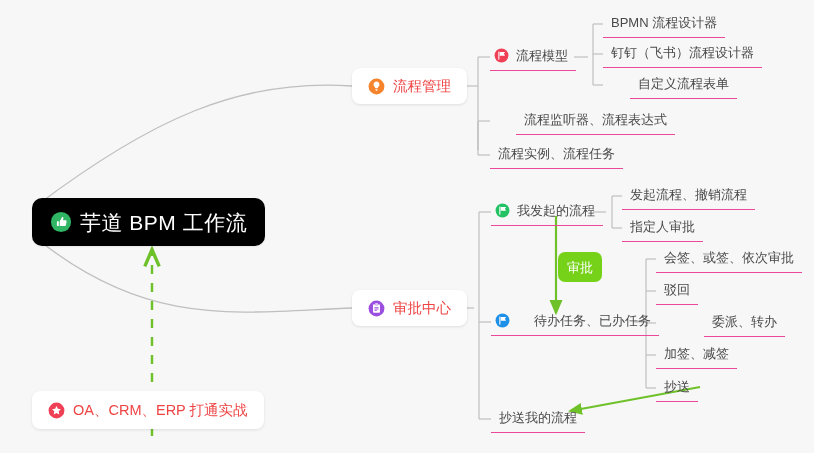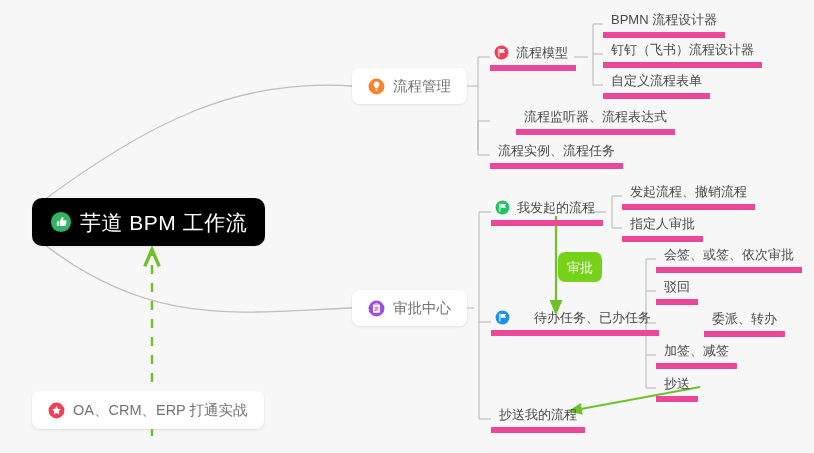--- a/index.html
+++ b/index.html
@@ -48,27 +48,27 @@
   }
   .root-node .node-label { color: #ffffff; }
 
   
   .card-node {
     background: #ffffff;
     border-radius: 8px;
     padding: 0 16px;
     height: 36px;
     font-size: 14.5px;
-    color: #737373;
+    color: #ef4444;
     box-shadow: 0 1px 3px rgba(0,0,0,0.10);
   }
 
   
   .leaf-node {
-    border-bottom: 6px solid #ec4899;
+    border-bottom: 1px solid #ec4899;
     height: 27px;
     font-size: 13px;
     color: #4a4a4a;
     padding: 0 8px 4px 8px;
     background: transparent;
   }
   .leaf-node.with-icon { padding-left: 4px; }
 
   
   .badge-node {
@@ -190,21 +190,21 @@
     </span>
     <span class="node-label">流程模型</span>
   </div>
 
   <div class="node leaf-node" style="left:603px; top:11px;">
     <span class="node-label">BPMN 流程设计器</span>
   </div>
   <div class="node leaf-node" style="left:603px; top:41px;">
     <span class="node-label">钉钉（飞书）流程设计器</span>
   </div>
-  <div class="node leaf-node" style="left:603px; top:72px;">
+  <div class="node leaf-node" style="left:630px; top:72px;">
     <span class="node-label">自定义流程表单</span>
   </div>
 
   <div class="node leaf-node" style="left:516px; top:108px;">
     <span class="node-label">流程监听器、流程表达式</span>
   </div>
   <div class="node leaf-node" style="left:490px; top:142px;text-align:center;">
     <span class="node-label">流程实例、流程任务</span>
   </div>
 

